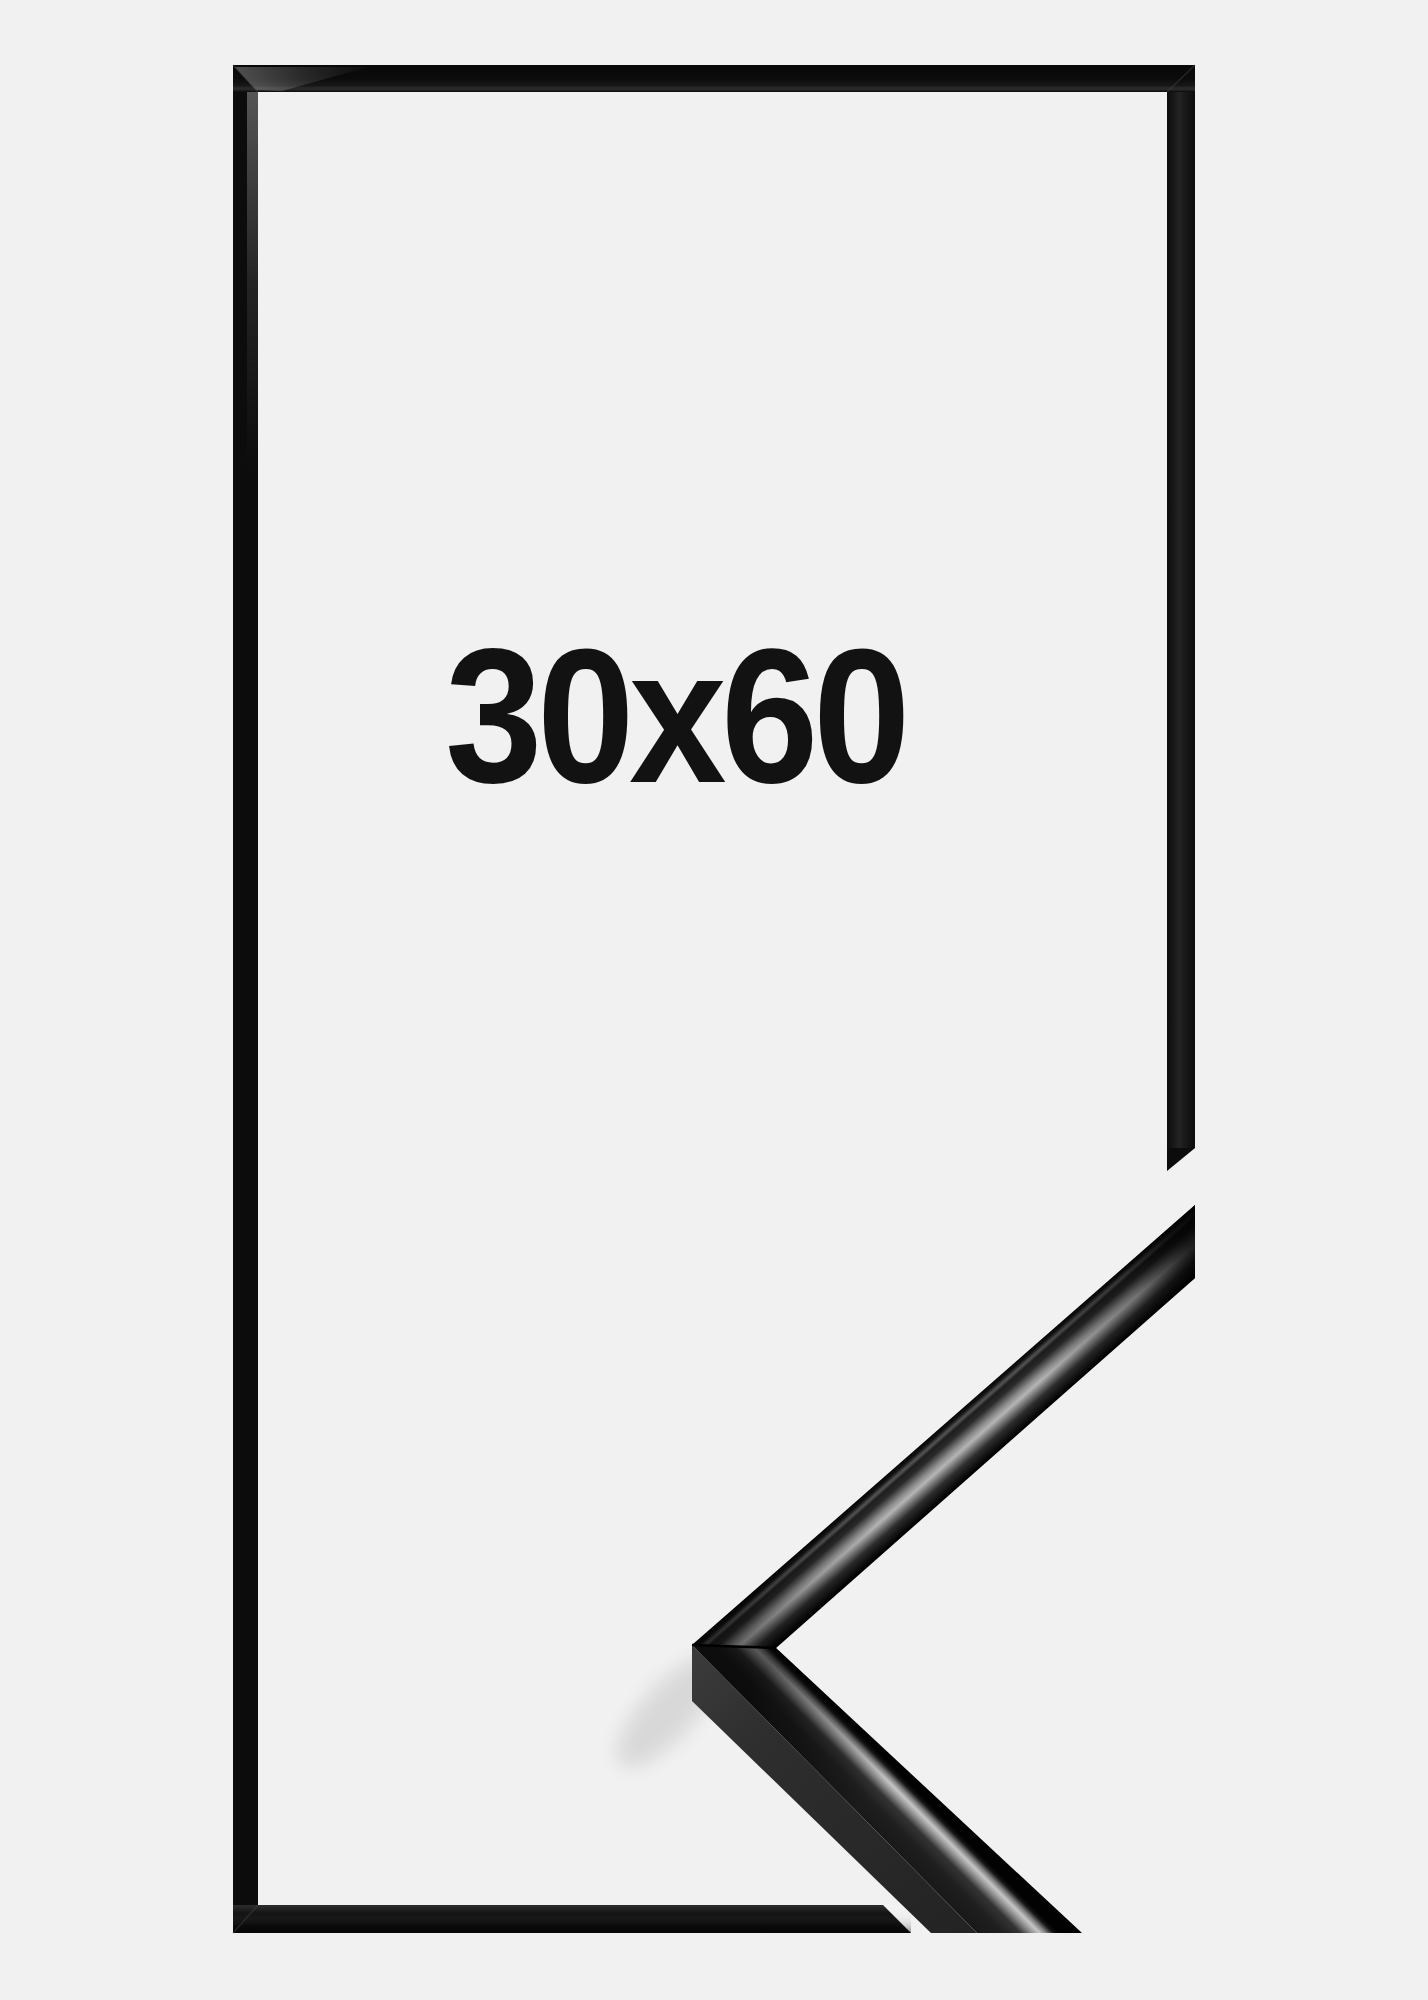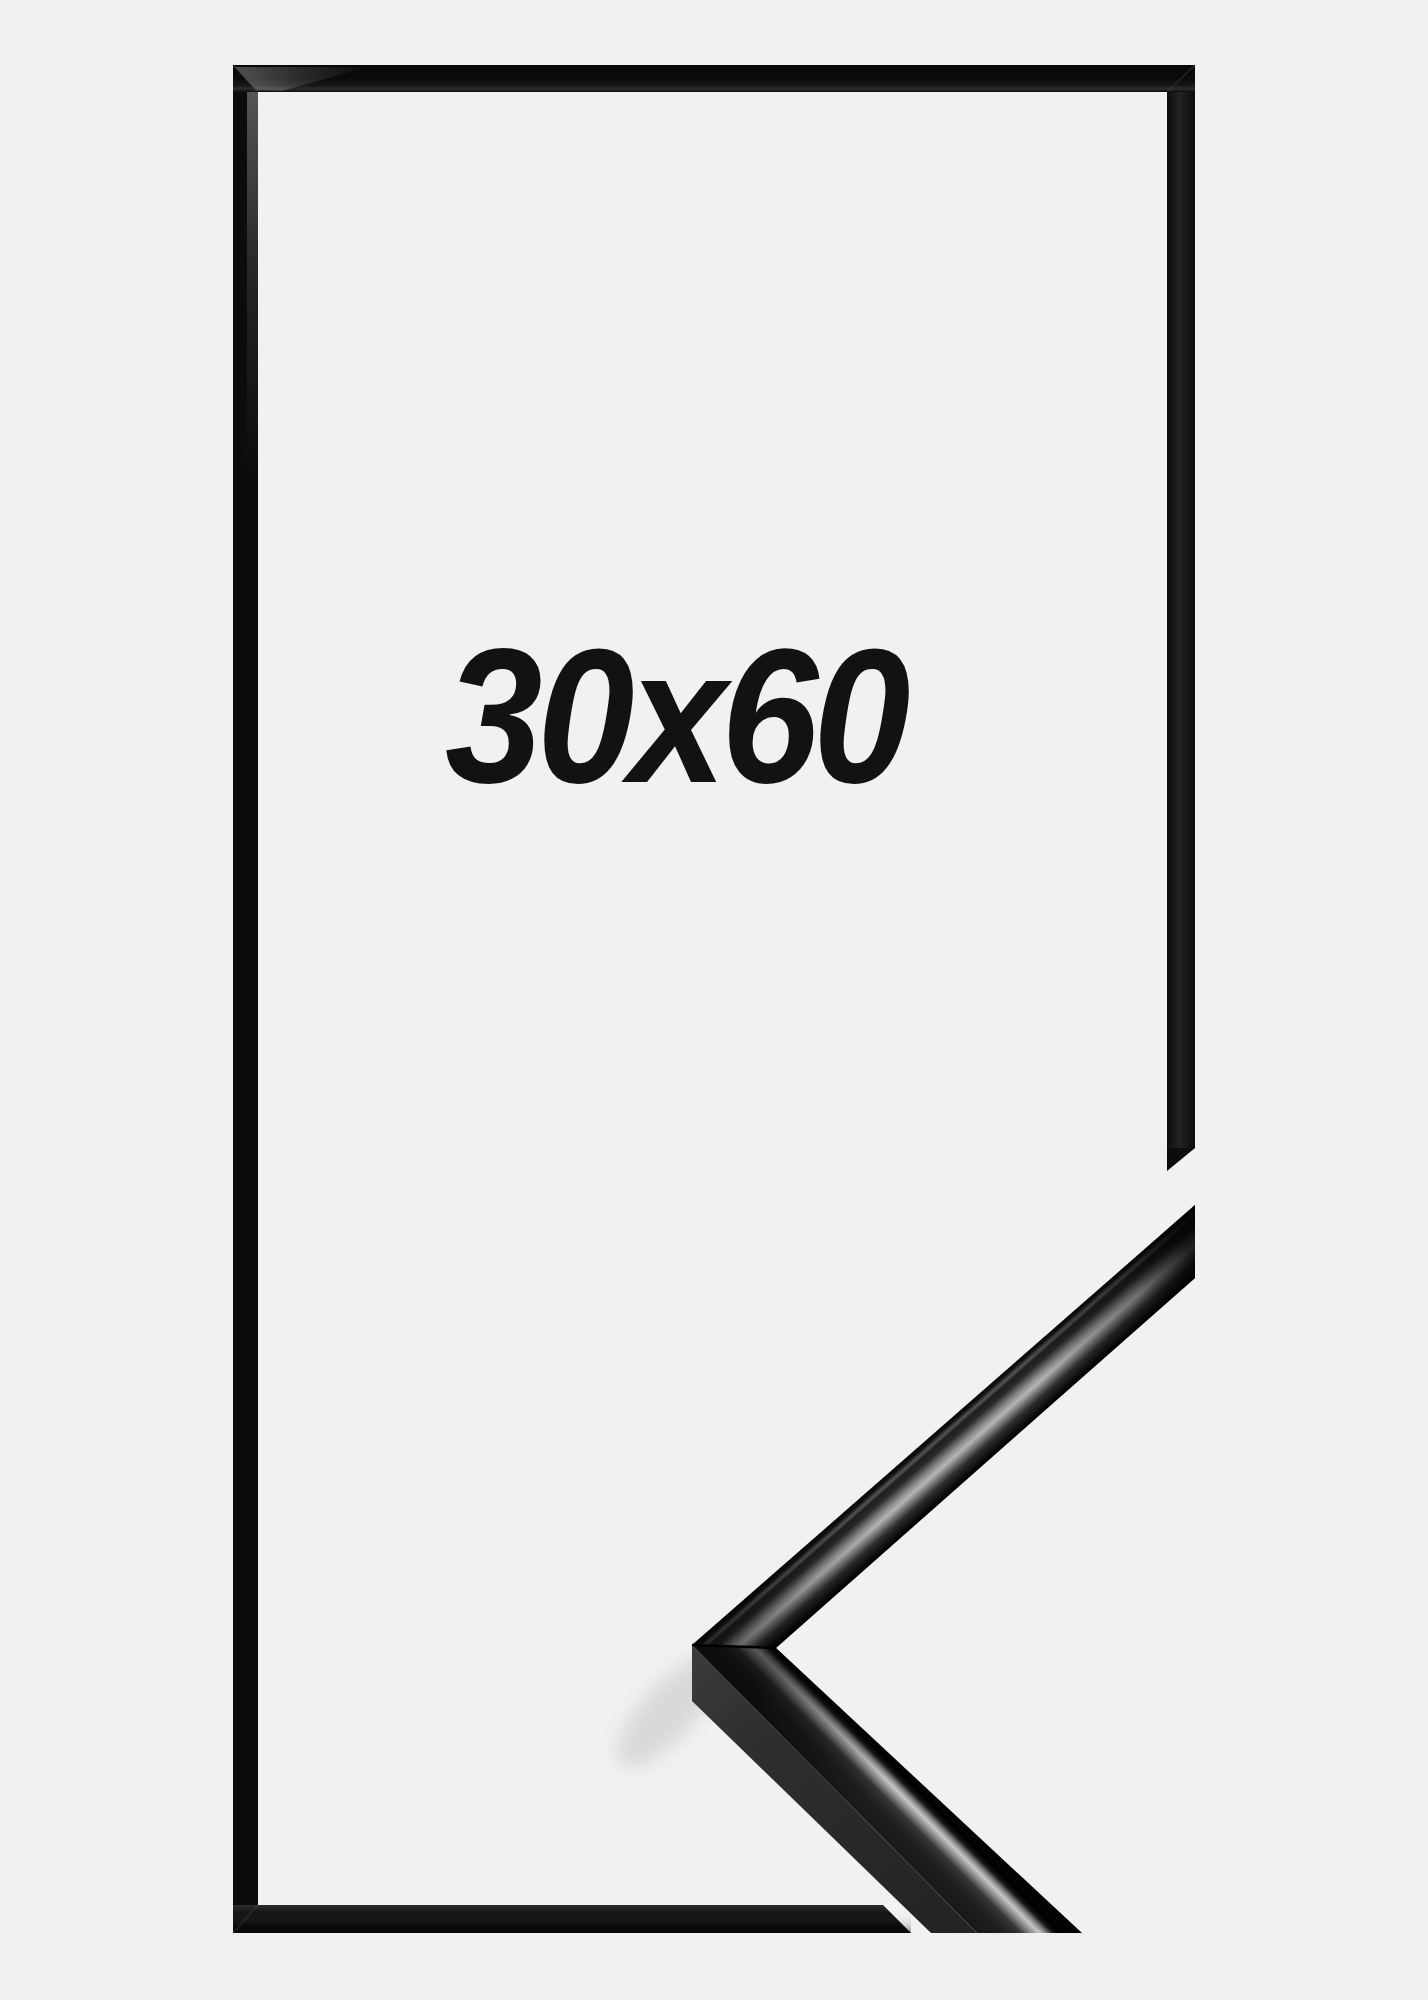--- a/index.html
+++ b/index.html
@@ -3,21 +3,20 @@
 <meta charset="utf-8">
 <title></title>
 <style>
   html,body{margin:0;padding:0;background:#e8e8ea;}
   .stage{
     position:relative;
     width:1428px;height:2000px;
     overflow:hidden;
     background:#c2410c;
     font-family:"Liberation Sans", sans-serif;
-    font-style:italic;
   }
   .stage svg{position:absolute;left:0;top:0;display:block;}
   .size-text{
     font-family:"Liberation Sans","DejaVu Sans",sans-serif;
     font-weight:bold;
   }
 </style>
 </head>
 <body>
 

